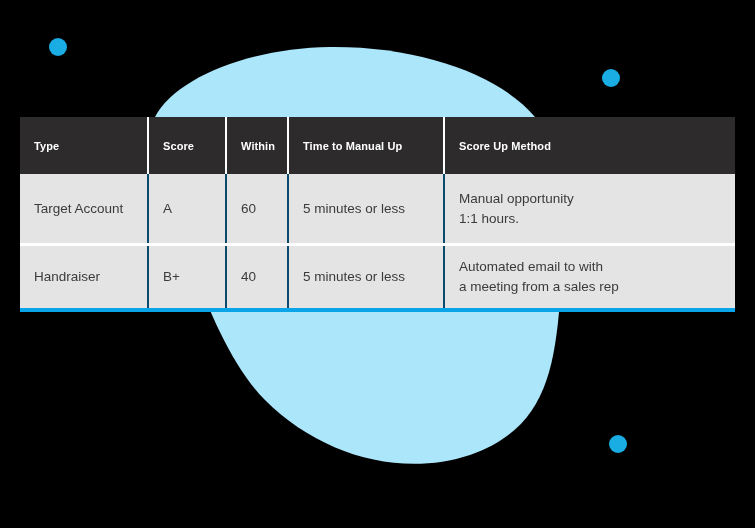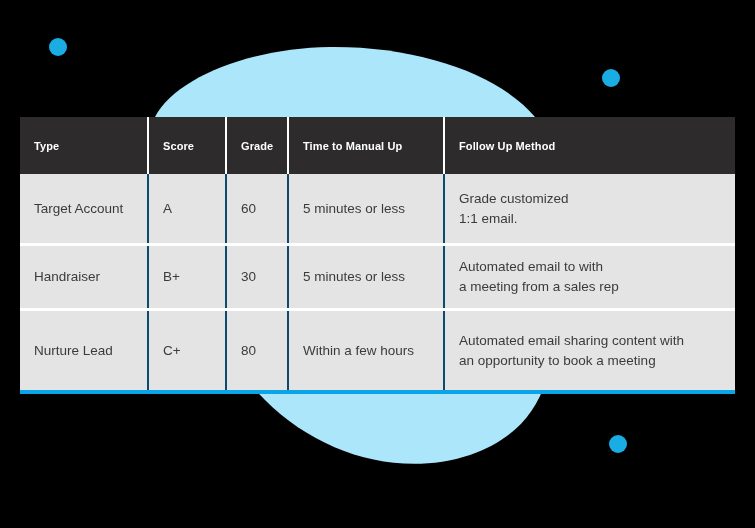--- a/index.html
+++ b/index.html
@@ -109,54 +109,44 @@
         <col class="col-type">
           <col class="col-grade">
           <col class="col-score">
           <col class="col-time">
           <col class="col-method">
       </colgroup>
       <thead>
         <tr>
           <th>Type</th>
           <th>Score</th>
-          <th>Grade</th>
+          <th>Within</th>
           <th>Time to Manual Up</th>
-          <th>Follow Up Method</th>
+          <th>Score Up Method</th>
         </tr>
       </thead>
       <tbody>
         <tr class="row-0">
           <td>Target Account</td>
           <td>A</td>
           <td>60</td>
           <td>5 minutes or less</td>
           <td>
-            <span class="cell-line">Grade customized</span>
-            <span class="cell-line">1:1 email.</span>
+            <span class="cell-line">Manual opportunity</span>
+            <span class="cell-line">1:1 hours.</span>
           </td>
         </tr>
         <tr class="row-1">
           <td>Handraiser</td>
           <td>B+</td>
-          <td>30</td>
+          <td>40</td>
           <td>5 minutes or less</td>
           <td>
             <span class="cell-line">Automated email to with</span>
             <span class="cell-line">a meeting from a sales rep</span>
-          </td>
-        </tr>
-        <tr class="row-2">
-          <td>Nurture Lead</td>
-          <td>C+</td>
-          <td>80</td>
-          <td>Within a few hours</td>
-          <td>
-            <span class="cell-line">Automated email sharing content with</span>
-            <span class="cell-line">an opportunity to book a meeting</span>
           </td>
         </tr>
       </tbody>
     </table>
     <div class="accent-bar"></div>
   </div>
 
 </div>
 
 </body></html>

